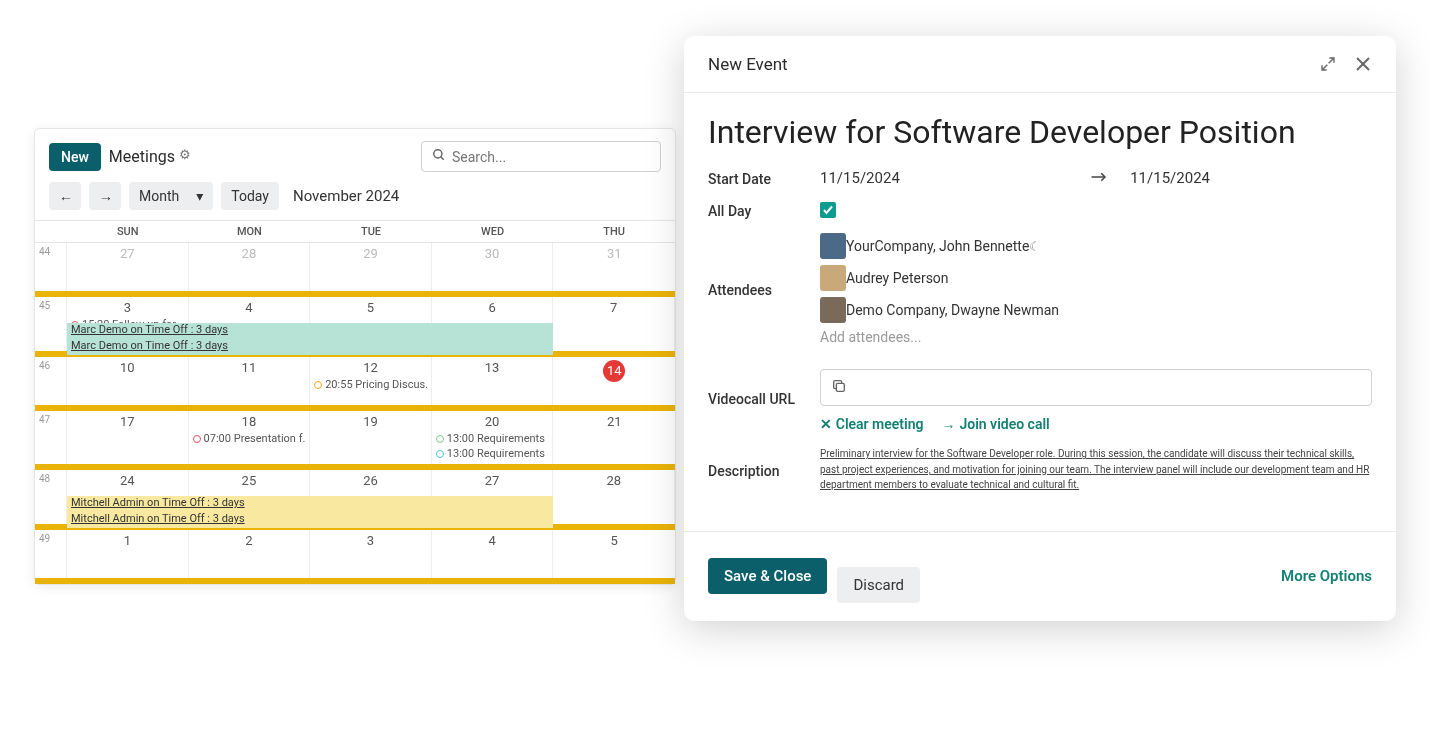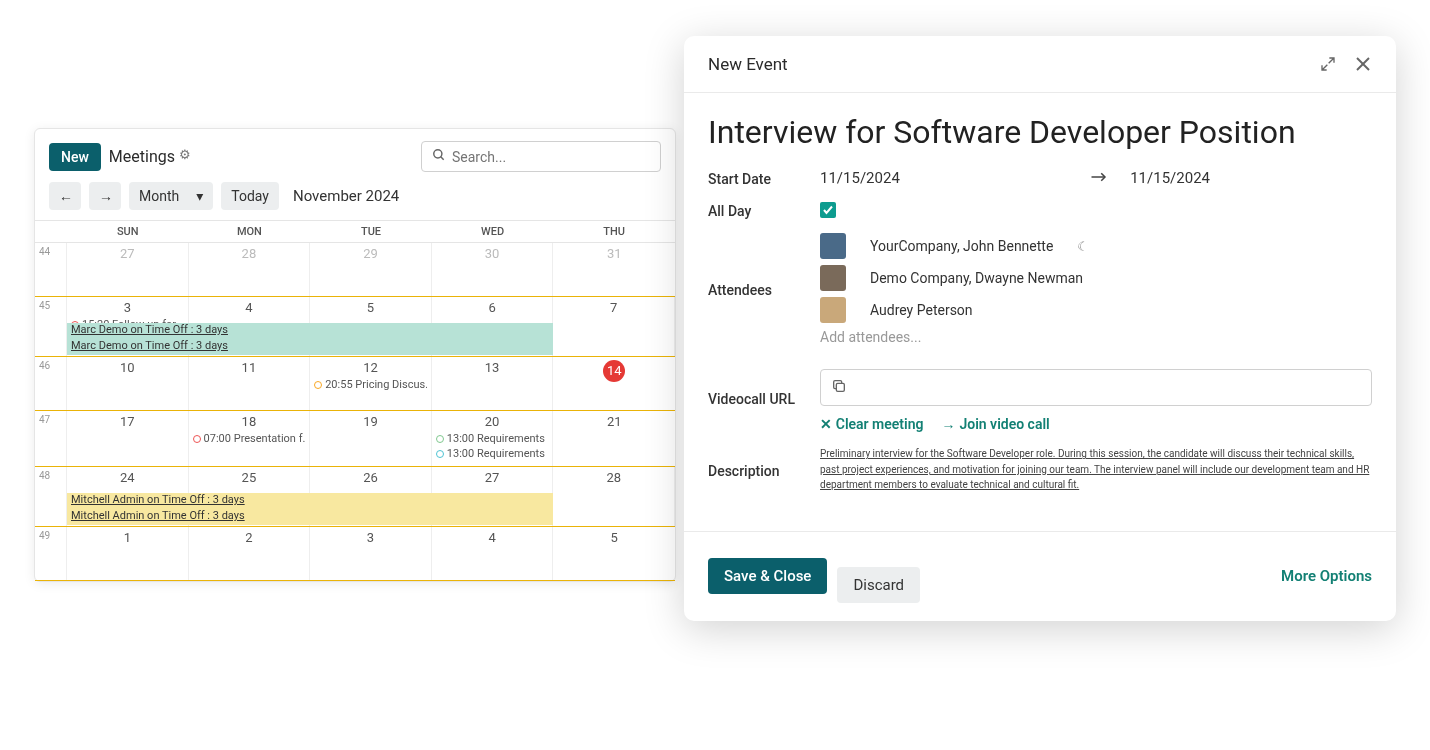--- a/index.html
+++ b/index.html
@@ -17,21 +17,21 @@
 
 .cal-toolbar { display: flex; align-items: center; gap: 8px; padding: 0 14px 10px; }
 .nav-btn, .dd-btn, .today-btn { background: #eceeef; border: none; border-radius: 4px; padding: 6px 10px; font-size: 14px; color: #333; cursor: pointer; }
 .nav-btn { width: 32px; text-align: center; }
 .dd-btn { display: flex; align-items: flex-end; gap: 17px; }
 .month-label { font-size: 15px; color: #333; margin-left: 6px; }
 
 .cal-grid { width: 100%; border-top: 1px solid #e5e5e5; }
 .cal-headrow { display: grid; grid-template-columns: 32px repeat(5, 1fr); border-bottom: 1px solid #e5e5e5; }
 .cal-headrow div { font-size: 11px; color: #555; text-align: center; padding: 4px 0; font-weight: 500; }
-.cal-row { display: grid; grid-template-columns: 32px repeat(5, 1fr); border-bottom: 1px solid #eab308; min-height: 54px; position: relative; }
+.cal-row { display: grid; grid-template-columns: 32px repeat(5, 1fr); border-bottom: 6px solid #eab308; min-height: 54px; position: relative; }
 .wk { font-size: 10px; color: #999; padding: 3px 4px; border-right: 1px solid #eee; }
 .cell { border-right: 1px solid #eee; padding: 3px 4px; font-size: 12px; color: #333; position: relative; overflow: hidden; }
 .cell:last-child { border-right: none; }
 .daynum { text-align: center; font-size: 13px; color: #555; margin-bottom: 2px; }
 .daynum.muted { color: #bbb; }
 .daynum.today span { background: #e53935; color: #fff; border-radius: 50%; display: inline-block; width: 22px; height: 22px; line-height: 22px; }
 
 .ev { font-size: 11px; color: #555; white-space: nowrap; overflow: hidden; text-overflow: ellipsis; padding: 1px 0; display: flex; align-items: center; gap: 3px; }
 .dot { width: 8px; height: 8px; border-radius: 50%; border: 1.5px solid; display: inline-block; flex-shrink: 0; }
 .dot.red { border-color: #e55; }
@@ -53,21 +53,21 @@
 .event-title { font-size: 32px; color: #222; font-weight: 400; margin-bottom: 18px; line-height: 1.2; }
 .field-row { display: flex; align-items: center; margin-bottom: 14px; }
 .field-label { width: 112px; font-size: 14px; color: #333; font-weight: 500; padding-top: 2px; }
 .field-content { flex: 1; font-size: 14px; color: #333; }
 .date-row { display: flex; align-items: center; gap: 22px; }
 .date-val { font-size: 15px; color: #333; }
 .arrow-icon { color: #444; }
 .checkbox { width: 16px; height: 16px; background: #0d9c8f; display: inline-flex; align-items: center; justify-content: center; border-radius: 2px; }
 .checkbox svg { width: 12px; height: 12px; }
 
-.attendee { display: flex; align-items: center; gap: 24px; margin-bottom: 6px; font-size: 14px; color: #333; }
+.attendee { display: flex; align-items: center; gap: 0; margin-bottom: 6px; font-size: 14px; color: #333; }
 .avatar { width: 26px; height: 26px; border-radius: 3px; background: #4a6a88; display: inline-block; }
 .avatar.a2 { background: #c9a87a; }
 .avatar.a3 { background: #7a6a5a; }
 .moon { color: #888; font-size: 13px; }
 .add-attendee { color: #999; font-size: 14px; margin-top: 4px; }
 
 .url-row { display: flex; align-items: center; gap: 8px; margin-top: 6px; }
 .url-input { flex: 1; border: 1px solid #d0d0d0; border-radius: 4px; padding: 8px 10px; font-size: 14px; color: #444; display:flex; align-items:center; gap:8px;}
 .url-input-text { flex:1; white-space:nowrap; overflow:hidden; text-overflow:ellipsis; }
 .copy-btn { color: #666; cursor:pointer; }
@@ -306,26 +306,26 @@
 
     <div class="field-row">
       <div class="field-label">Attendees</div>
       <div class="field-content" id="attendees-list">
           <div class="attendee">
             <span class="avatar a1"></span>
             <span>YourCompany, John Bennette</span> 
             <span class="moon">☾</span>
           </div>
           <div class="attendee">
+            <span class="avatar a2"></span>
+            <span>Audrey Peterson</span>
+          </div>
+          <div class="attendee">
             <span class="avatar a3"></span>
             <span>Demo Company, Dwayne Newman</span>
-          </div>
-          <div class="attendee">
-            <span class="avatar a2"></span>
-            <span>Audrey Peterson</span>
           </div>
           <div class="add-attendee">Add attendees...</div>
         </div>
     </div>
 
     <div class="field-row" style="margin-top:18px">
       <div class="field-label">Videocall URL</div>
       <div class="field-content">
         <div class="url-row">
           <div class="url-input">

